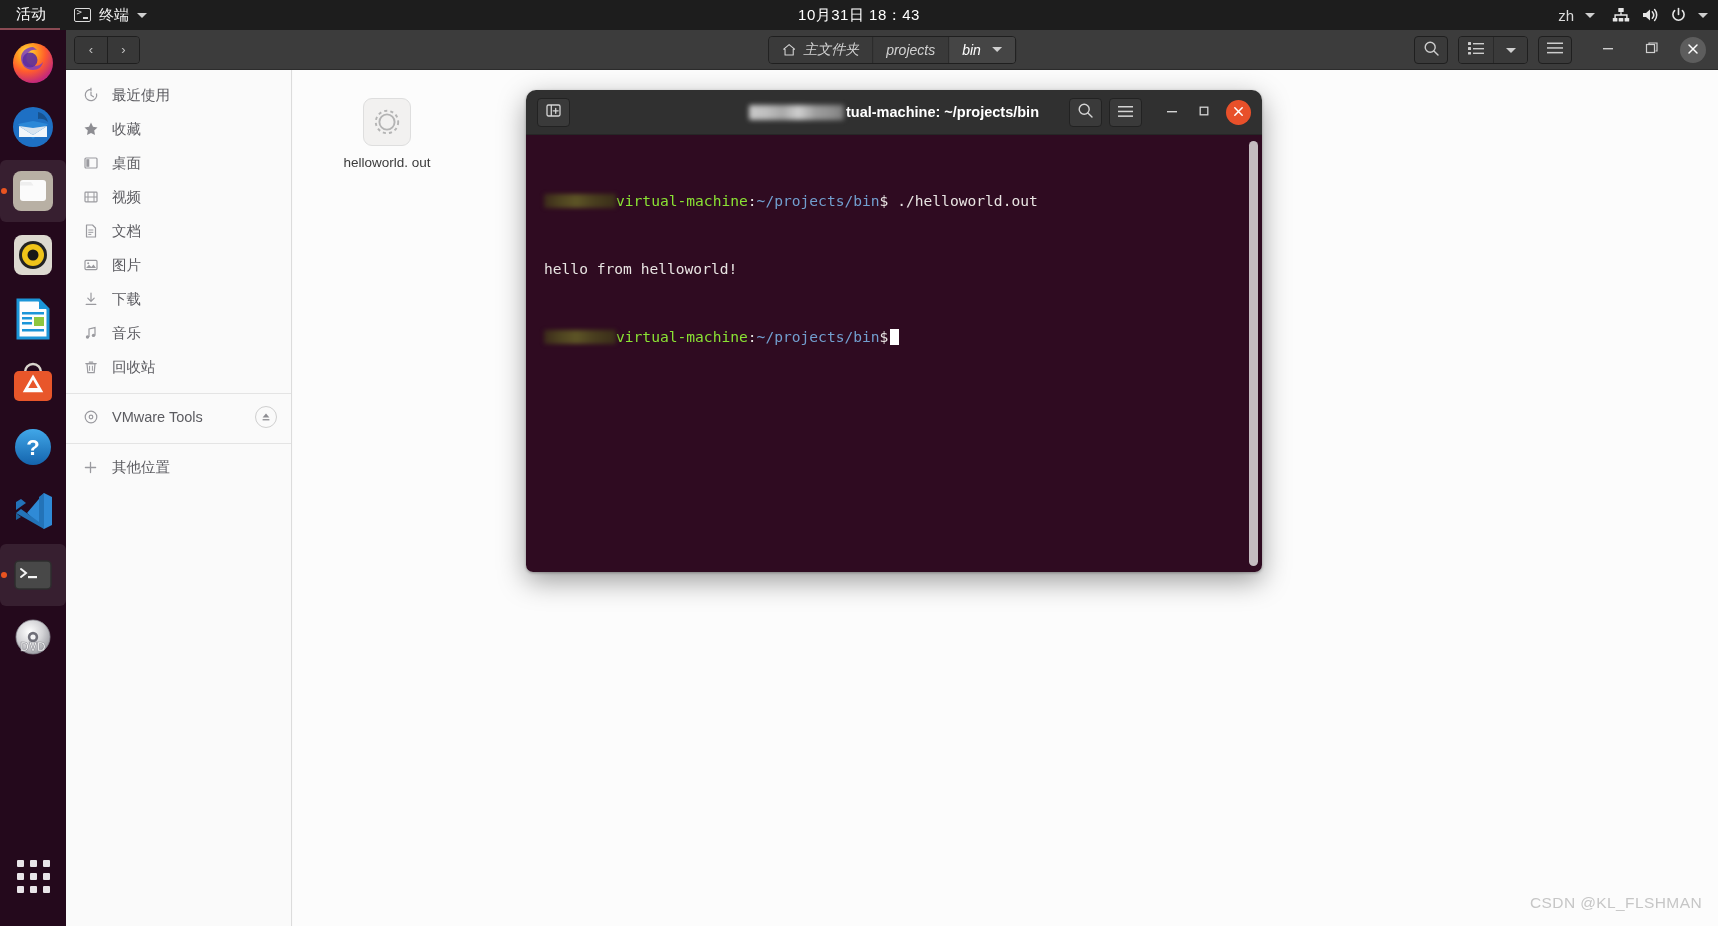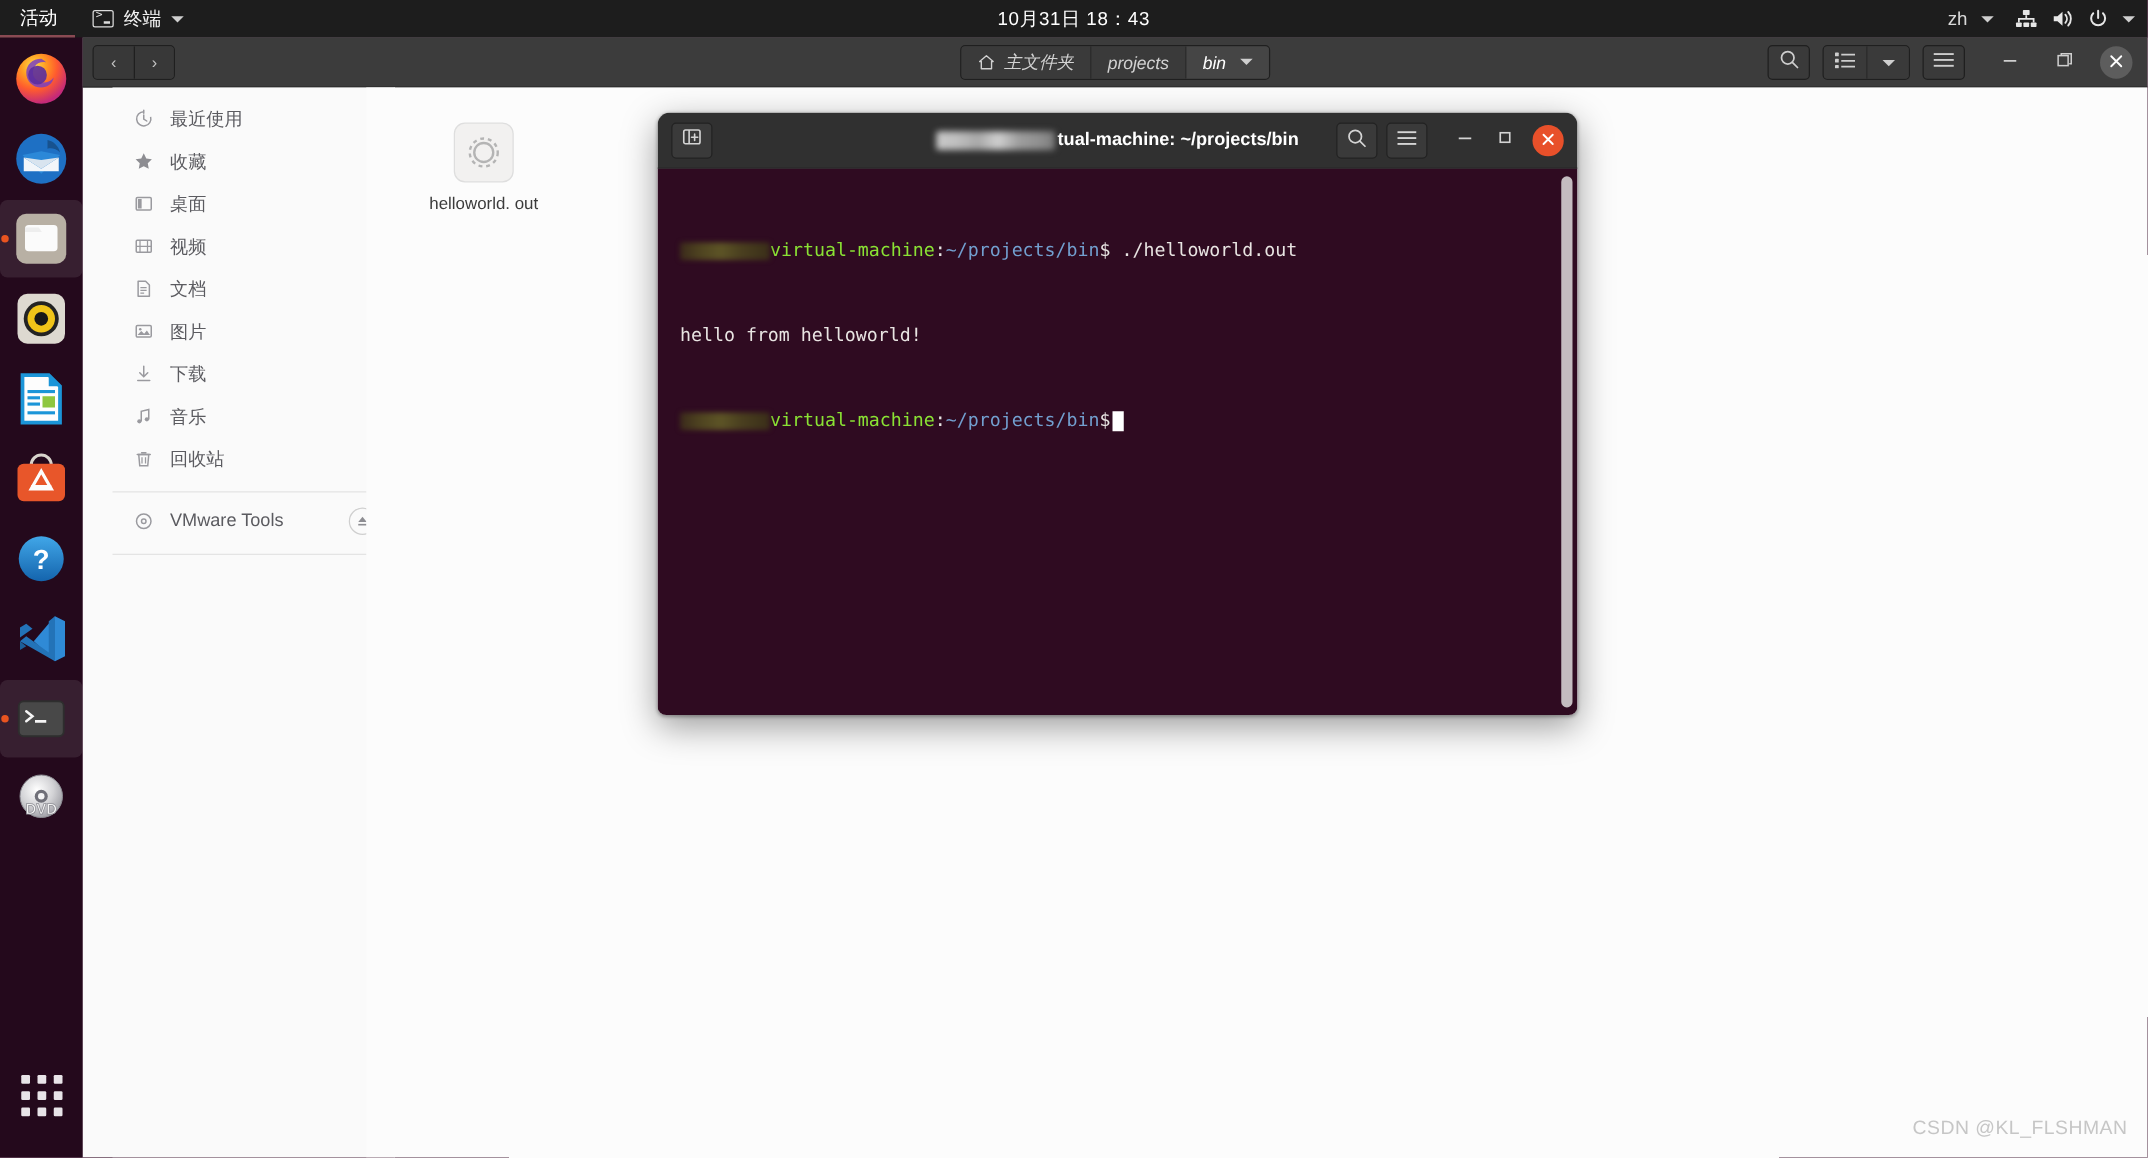--- a/index.html
+++ b/index.html
@@ -161,21 +161,20 @@
     font-size: 14px; margin-left: 10px; margin-right: 6px;
   }
 
   
   .sidebar {
     position: absolute; left: 0; top: 40px;
     width: 226px; height: 856px;
     background: #fafafa;
     border-right: 1px solid #dcdcdc;
     padding-top: 8px;
-    margin-left: 24px;
   }
   .side-item {
     display: flex; align-items: center; gap: 13px;
     height: 34px; padding: 0 14px 0 16px;
     color: #5b5b60; font-size: 14.5px;
   }
   .side-icon { width: 17px; height: 17px; display: flex; align-items: center; justify-content: center; flex: none; }
   .side-sep { height: 1px; background: #e4e4e4; margin: 9px 0 6px 0; }
   .eject-btn {
     margin-left: auto; width: 22px; height: 22px; border-radius: 50%;
@@ -677,20 +676,28 @@
         <span class="eject-btn">
           <svg width="12" height="12" viewBox="0 0 12 12">
               <path d="M6 2.4l3.4 4.2H2.6z" fill="#8d8d92"></path>
               <rect x="2.6" y="8.1" width="6.8" height="1.3" fill="#8d8d92"></rect>
             </svg>
         </span>
       </div>
 
       <div class="side-sep"></div>
 
+      <div class="side-item">
+        <span class="side-icon">
+          <svg width="15" height="15" viewBox="0 0 15 15">
+              <path d="M7.5 2.4v10.2M2.4 7.5h10.2" stroke="#9a9a9f" stroke-width="1.3" stroke-linecap="round"></path>
+            </svg>
+        </span>
+        <span>其他位置</span>
+      </div>
     </div>
 
     <div class="filearea">
       <div class="file-item">
         <div class="file-ico">
           <svg width="34" height="34" viewBox="0 0 34 34">
             <g fill="none" stroke="#b4b4b4" stroke-width="1.9">
               <circle cx="17" cy="17" r="7.6"></circle>
               <circle cx="17" cy="17" r="11.2" stroke-dasharray="3.1 3.1"></circle>
             </g>

